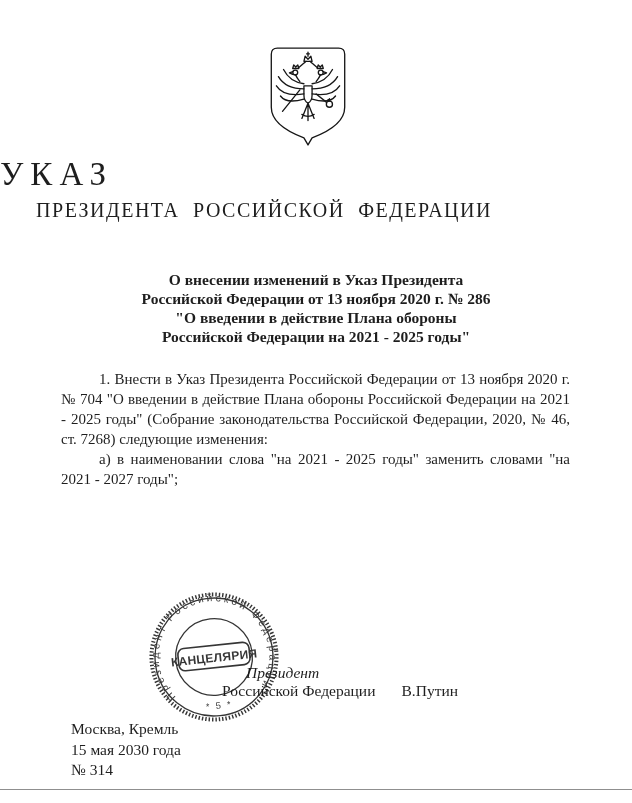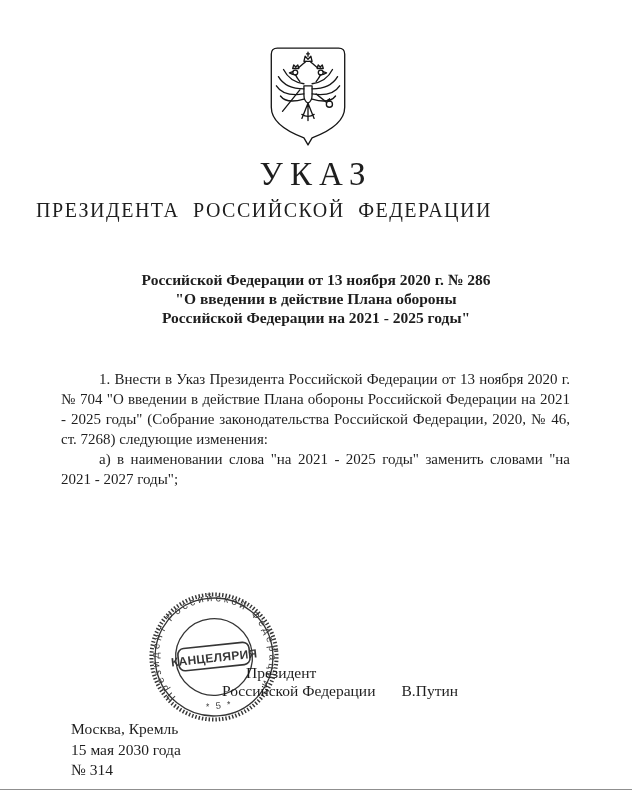--- a/index.html
+++ b/index.html
@@ -3,41 +3,41 @@
 <meta charset="utf-8">
 <style>
   html, body { margin:0; padding:0; background:#ffffff; }
   .page {
     position:relative; width:632px; height:803px; background:#ffffff;
     font-family:"Liberation Serif", serif; color:#1e1e1e; overflow:hidden;
   }
   .emblem { position:absolute; left:265px; top:44px; width:86px; height:104px; }
   .emblem svg { width:100%; height:100%; }
   .doc-title {
-    position:absolute; top:156px; left:0; width:632px; text-align:center;
+    position:absolute; top:156px; left:0; width:632px; 
     font-size:33px; letter-spacing:7px; font-weight:500;
   }
   .doc-subtitle {
     position:absolute; top:199px; left:0; width:528px; text-align:center;
     font-size:20px; letter-spacing:1.5px; word-spacing:7px;
   }
   .heading {
     position:absolute; top:270px; left:61px; width:510px; text-align:center;
     font-weight:bold; font-size:15.5px; line-height:19px;
   }
   .body-text {
     position:absolute; top:369px; left:61px; width:509px;
     font-size:15px; line-height:20px; text-align:justify;
   }
   .body-text p { margin:0; text-indent:38px; }
   .signature {
     position:absolute; left:222px; top:664px;
     font-size:15.5px; line-height:17.5px; white-space:nowrap;
   }
-  .sig-line1 { margin-left:24px; }
+  .sig-line1 { margin-left:24px;font-style:italic; }
   .sig-name { display:inline-block; margin-left:26px; }
   .stamp {
     position:absolute; left:147px; top:590px; width:134px; height:134px;
     transform:rotate(-6deg); opacity:.86;
   }
   .stamp svg { width:100%; height:100%; }
   .stamp text { font-family:"Liberation Sans", sans-serif; fill:#151515; }
   .stamp .ink { stroke:#151515; }
   .footer {
     position:absolute; left:64px; top:719px;
@@ -94,20 +94,21 @@
         <circle cx="63" cy="59" r="3"></circle>
         <path d="M63 56 v-2.5 M61.6 54.6 h2.8 M50 49 L60 57"></path>
       </g>
     </svg>
   </div>
 
   <div class="doc-title">УКАЗ</div>
   <div class="doc-subtitle">ПРЕЗИДЕНТА РОССИЙСКОЙ ФЕДЕРАЦИИ</div>
 
   <div class="heading">
+    <div>О внесении изменений в Указ Президента</div>
     <div>Российской Федерации от 13 ноября 2020 г. № 286</div>
     <div>"О введении в действие Плана обороны</div>
     <div>Российской Федерации на 2021 - 2025 годы"</div>
   </div>
 
   <div class="body-text">
     <p>1. Внести в Указ Президента Российской Федерации от 13 ноября 2020 г. № 704 "О введении в действие Плана обороны Российской Федерации на 2021 - 2025 годы" (Собрание законодательства Российской Федерации, 2020, № 46, ст. 7268) следующие изменения:</p>
     <p>а) в наименовании слова "на 2021 - 2025 годы" заменить словами "на 2021 - 2027 годы";</p>
   </div>
 

